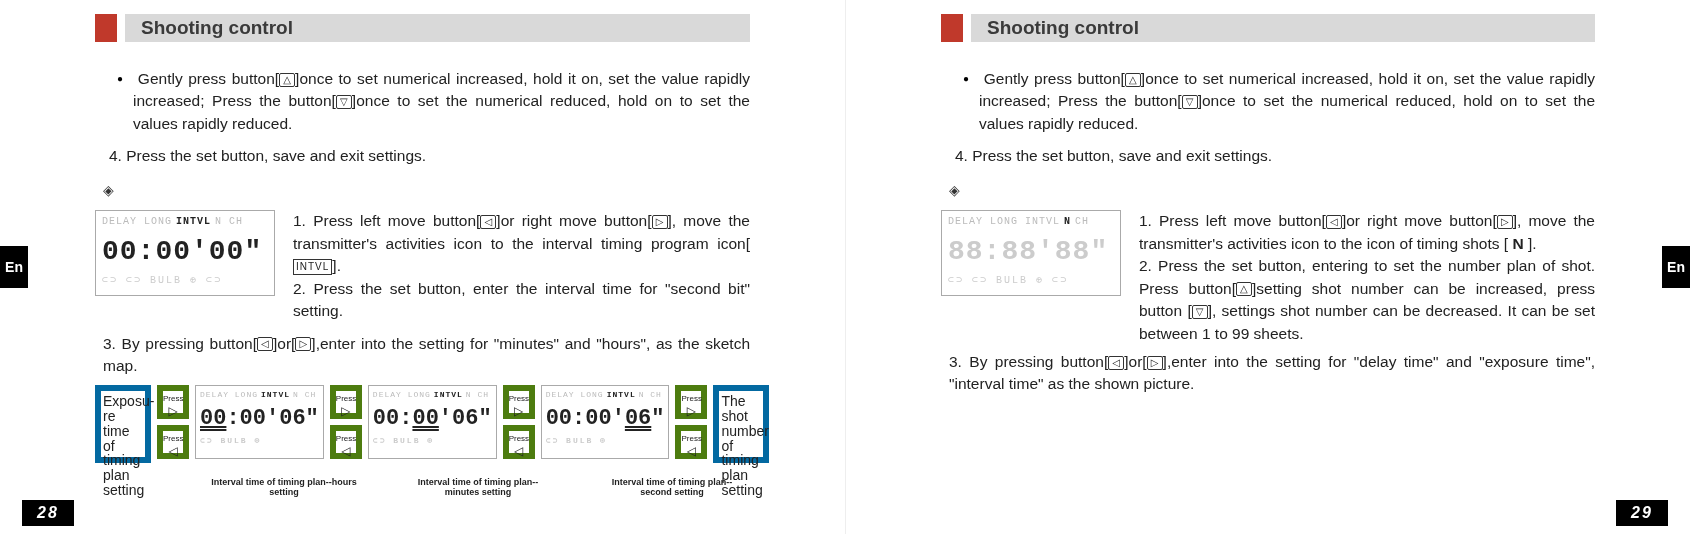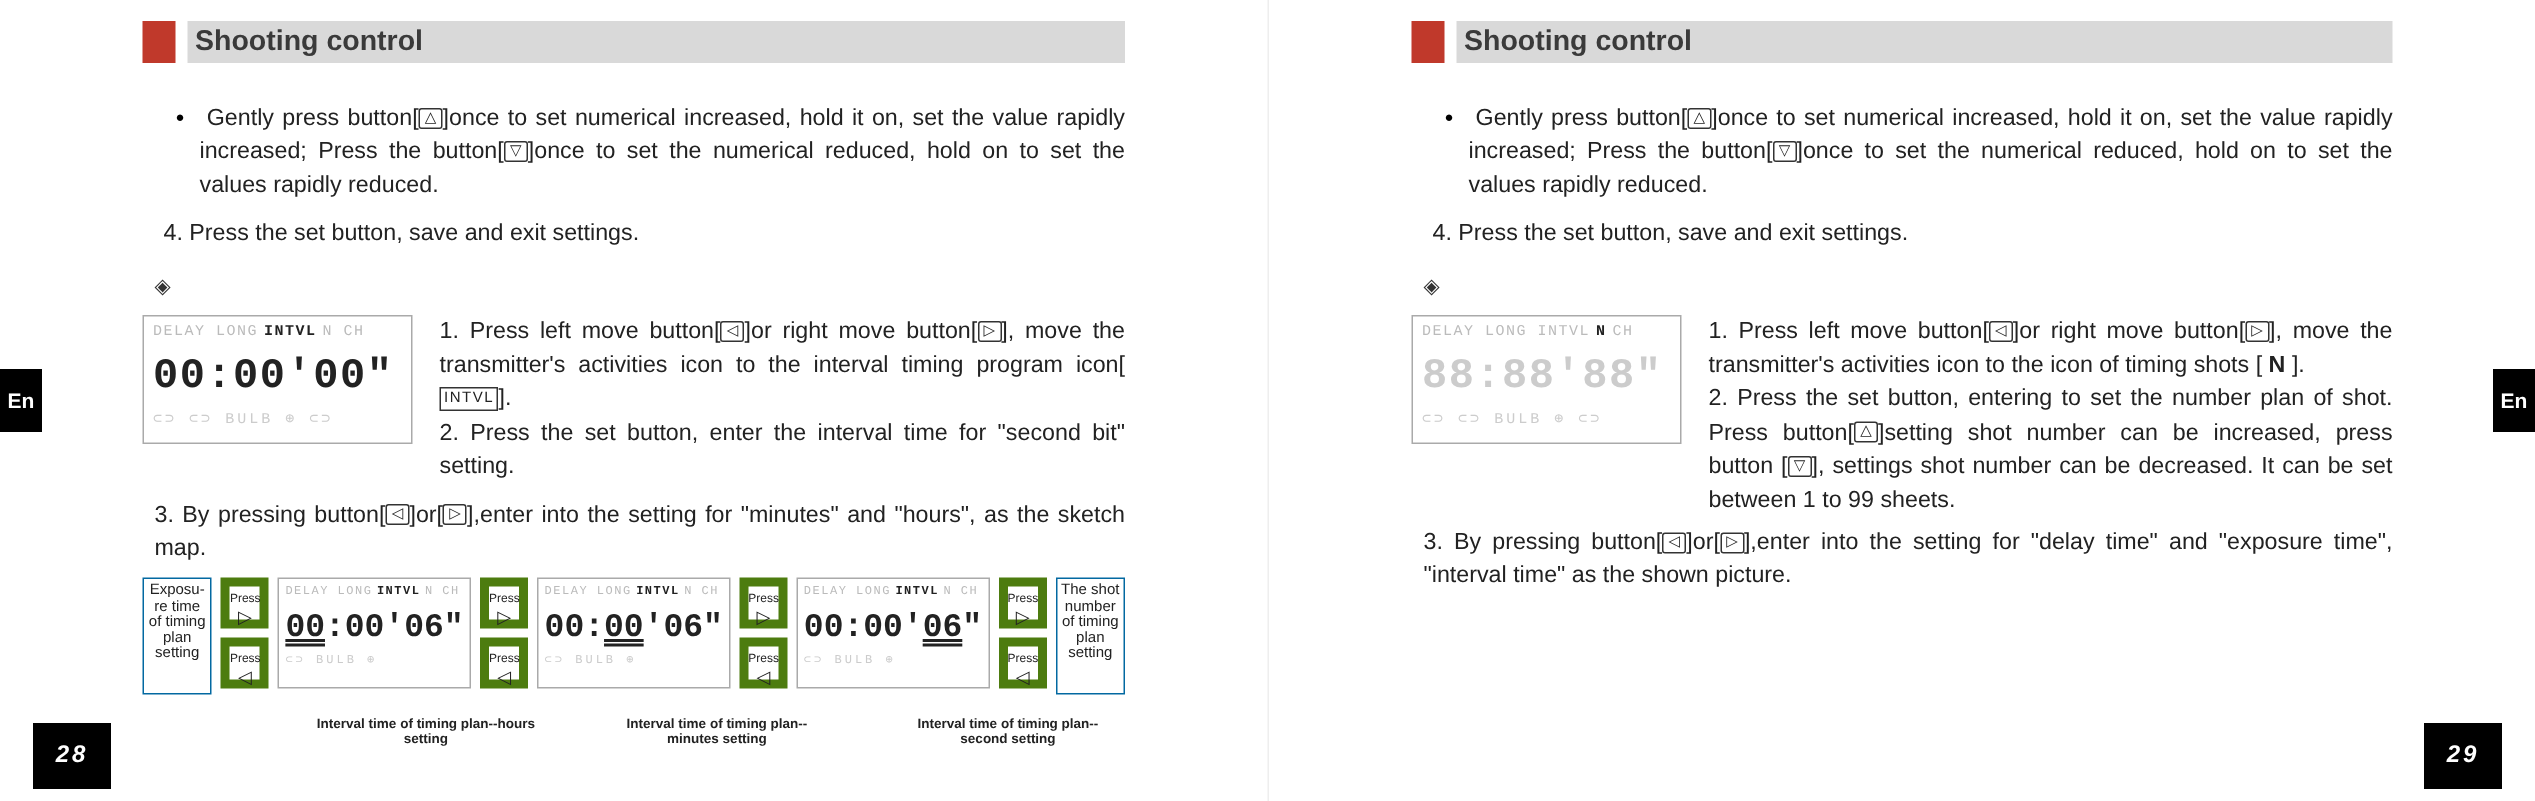--- a/index.html
+++ b/index.html
@@ -28,21 +28,21 @@
     align-items: stretch;
     margin-bottom: 26px;
   }
   .red-chip {
     width: 22px; height: 28px; background: #c0392b; margin-right: 8px;
   }
   .title-band {
     background: #d9d9d9;
     flex: 1;
     display: flex; align-items: center;
-    padding-left: 5px;
+    padding-left: 16px;
     font-weight: bold; font-size: 19px;
     color: #3a3a3a;
   }
   .body {
     font-size: 15.5px;
     line-height: 1.45;
   }
   ul.bullets { list-style: none; padding-left: 38px; }
   ul.bullets li::before { content: "●"; color:#000; font-size: 10px; position: relative; top:-2px; left:-16px; margin-right:-8px; }
   .step4 { margin: 10px 0 12px 14px; }
@@ -69,43 +69,43 @@
   .up::before { content:"△"; display:block; font-size:10px; line-height:12px;}
   .down::before { content:"▽"; display:block; font-size:10px; line-height:12px;}
   .lft::before { content:"◁"; display:block; font-size:10px; line-height:12px;}
   .rgt::before { content:"▷"; display:block; font-size:10px; line-height:12px;}
 
   
   .diagram {
     display:flex; align-items:flex-start; gap:6px; margin-top:8px;
   }
   .endbox {
-    border:1px solid #0369a1; width:56px; height:78px; font-size:10px; padding:3px 2px; line-height:1.05; text-align:center;
+    border:6px solid #0369a1; width:56px; height:78px; font-size:14px; padding:3px 2px; line-height:1.05; text-align:left;
   }
   .pressers { display:flex; flex-direction:column; gap:6px; }
   .pressbtn { border:6px solid #4d7c0f; width:32px; height:34px; font-size:8px; text-align:center; padding-top:2px;}
   .pressbtn .arw { font-size:12px; line-height:12px;}
   .lcd-sm { border:1px solid #aaa; width:150px; height:74px; padding:3px 4px; font-family:"Courier New", monospace;}
   .lcd-sm .top { font-size:8px; color:#bbb; letter-spacing:1px; display:flex; gap:3px;}
   .lcd-sm .top .hi { color:#222; font-weight:bold;}
   .lcd-sm .digs { font-size:22px; font-weight:bold; color:#222; margin-top:2px;}
   .lcd-sm .digs .u { text-decoration: underline double; }
-  .lcd-sm .bottom {font-size:8px;color:#ccc;letter-spacing:2px;}
+  .lcd-sm .bottom {font-size:8px;color:#ccc;letter-spacing:2px;font-weight:bold;}
   .captions { display:grid; grid-template-columns: 70px 32px 150px 32px 150px 32px 150px 32px 60px; gap:6px; margin-top:15px;}
   .caption { font-size:9px; text-align:center; font-weight:bold; line-height:1.1;}
   .edge-tab {
     position:absolute; top:50%; transform:translateY(-50%);
     width:28px; height:42px; background:#000; color:#fff;
     display:flex; align-items:center; justify-content:center;
     font-size:14px; font-weight:bold;
   }
   .edge-left { left:0;}
   .edge-right { right:0;}
   .pagenum {
-    position:absolute; bottom:8px; width:52px; height:44px; background:#000; color:#fff;
+    position:absolute; bottom:8px; width:52px; height:26px; background:#000; color:#fff;
     display:flex; align-items:center; justify-content:center; font-weight:bold; font-style:italic; font-size:16px; letter-spacing:2px;
   }
   .pn-left { left:22px;}
   .pn-right { right:22px;}
   .bgnum {
     position:absolute; font-size:160px; font-weight:bold; color:#ededed; z-index:-1;
     font-family: Arial, sans-serif;
   }
   .bgnum-left { right:120px; top:70px;}
 </style>

